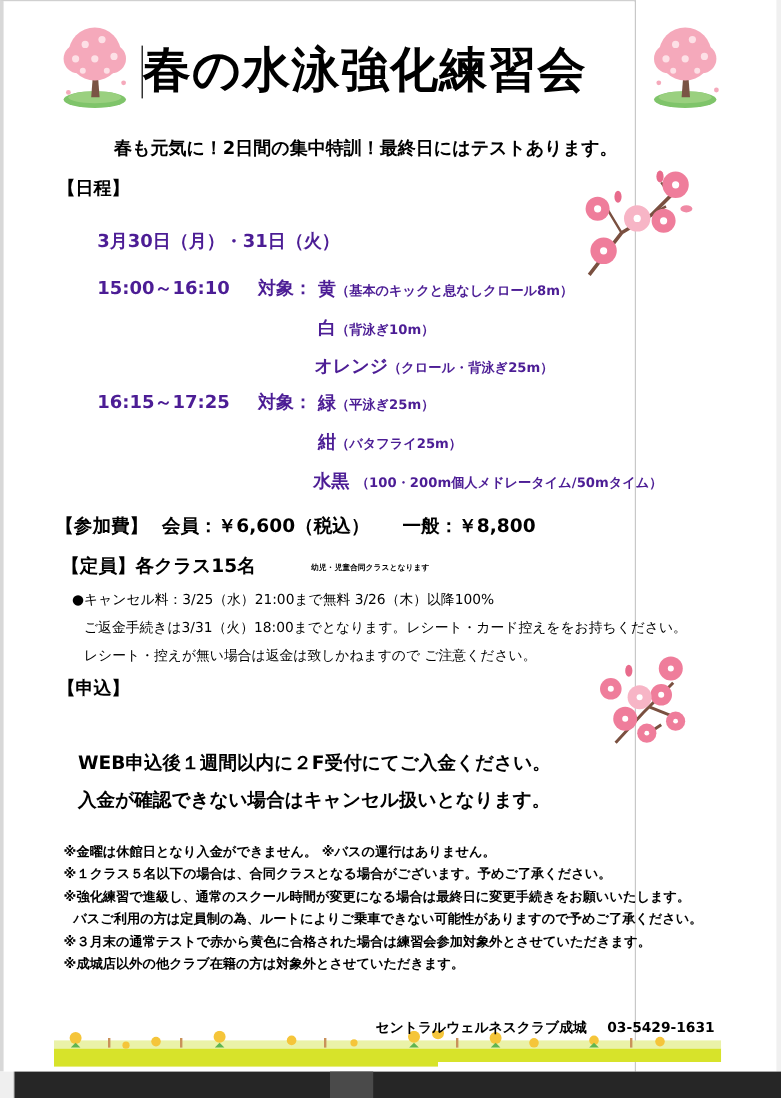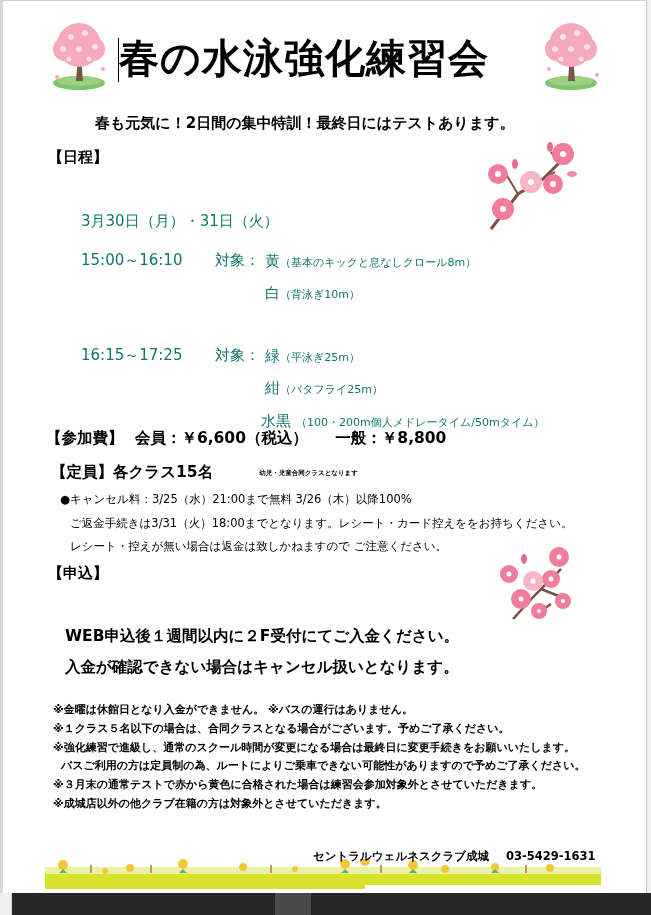--- a/index.html
+++ b/index.html
@@ -3,36 +3,36 @@
 <meta charset="utf-8">
 <style>
   html, body { margin:0; padding:0; }
   body {
     width:651px; height:915px; overflow:hidden; position:relative;
     background:#ffffff;
     font-family:"DejaVu Sans", "Liberation Sans", sans-serif;
     color:#000;
   }
   .page {
-    position:absolute; left:0; top:0; width:647px; height:893px;
+    position:absolute; left:0; top:0; width:530px; height:893px;
     background:#fff;
     border-top:1px solid #d0d0d0;
     border-left:3px solid #d8d8d8;
     border-right:1px solid #c8c8c8;
     box-sizing:border-box;
   }
   .abs { position:absolute; white-space:nowrap; }
   .title {
     left:116px; top:30px; font-size:40px; font-weight:bold; letter-spacing:1px;
     font-family:"DejaVu Sans", sans-serif;
   }
   .caret { position:absolute; left:115px; top:37px; width:1px; height:44px; background:#000; }
   .subtitle { left:92px; top:113px; font-size:15px; font-weight:bold; }
   .sect { font-size:15px; font-weight:bold; }
-  .pink { color:#0f766e; font-weight:normal;margin-top:20px; }
+  .pink { color:#4c1d95; font-weight:bold; }
   .pk-lg { font-size:15px; }
   .pk-sm { font-size:11px; }
   .fee { left:43px; top:427px; font-size:15.5px; font-weight:bold;text-align:center; }
   .cap { left:48px; top:461px; font-size:15.5px; font-weight:bold; }
   .cap .tiny { font-size:6.5px; font-weight:bold; margin-left:6px; vertical-align:2px;padding-left:40px; }
   .cancel { font-size:11.5px; font-weight:normal; }
   .apply { font-size:15.5px; font-weight:bold; }
   .note { font-size:11px; font-weight:bold; left:50px; }
   .footer-text { left:310px; top:848px; font-size:11.5px; font-weight:bold; }
   .footer-phone { left:503px; top:848px; font-size:11.5px; font-weight:bold; }
@@ -118,20 +118,23 @@
   <div class="abs sect" style="left:45px;top:147px">【日程】</div>
   <div class="abs pink pk-lg" style="left:78px;top:191px">3月30日（月）・31日（火）</div>
 
   <div class="abs pink pk-lg" style="left:78px;top:230px">15:00～16:10</div>
   <div class="abs pink pk-lg" style="left:212px;top:230px">対象：</div>
   <div class="abs pink" style="left:262px;top:230px">
     <span class="pk-lg">黄</span><span class="pk-sm">（基本のキックと息なしクロール8m）</span>
   </div>
   <div class="abs pink" style="left:262px;top:262px">
     <span class="pk-lg">白</span><span class="pk-sm">（背泳ぎ10m）</span>
+  </div>
+  <div class="abs pink" style="left:259px;top:294px">
+    <span class="pk-lg">オレンジ</span><span class="pk-sm">（クロール・背泳ぎ25m）</span>
   </div>
 
   <div class="abs pink pk-lg" style="left:78px;top:325px">16:15～17:25</div>
   <div class="abs pink pk-lg" style="left:212px;top:325px">対象：</div>
   <div class="abs pink" style="left:262px;top:325px">
     <span class="pk-lg">緑</span><span class="pk-sm">（平泳ぎ25m）</span>
   </div>
   <div class="abs pink" style="left:262px;top:357px">
     <span class="pk-lg">紺</span><span class="pk-sm">（バタフライ25m）</span>
   </div>

